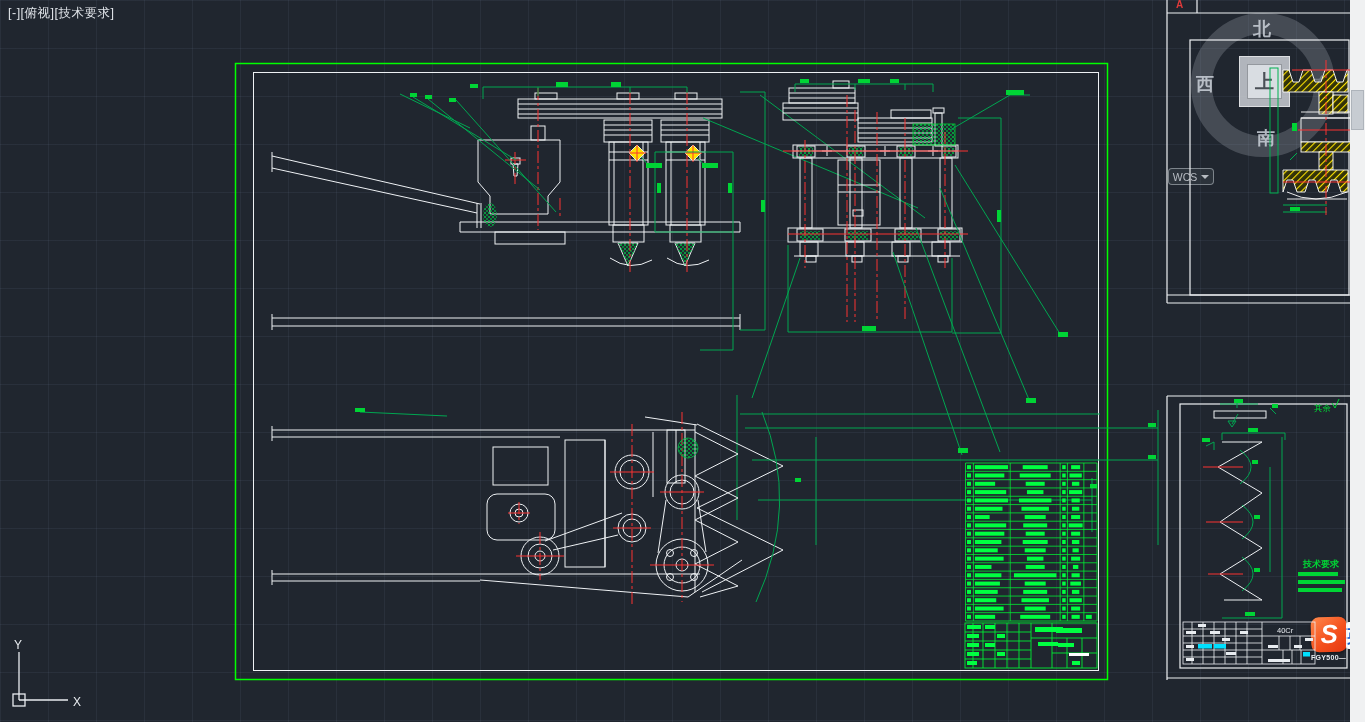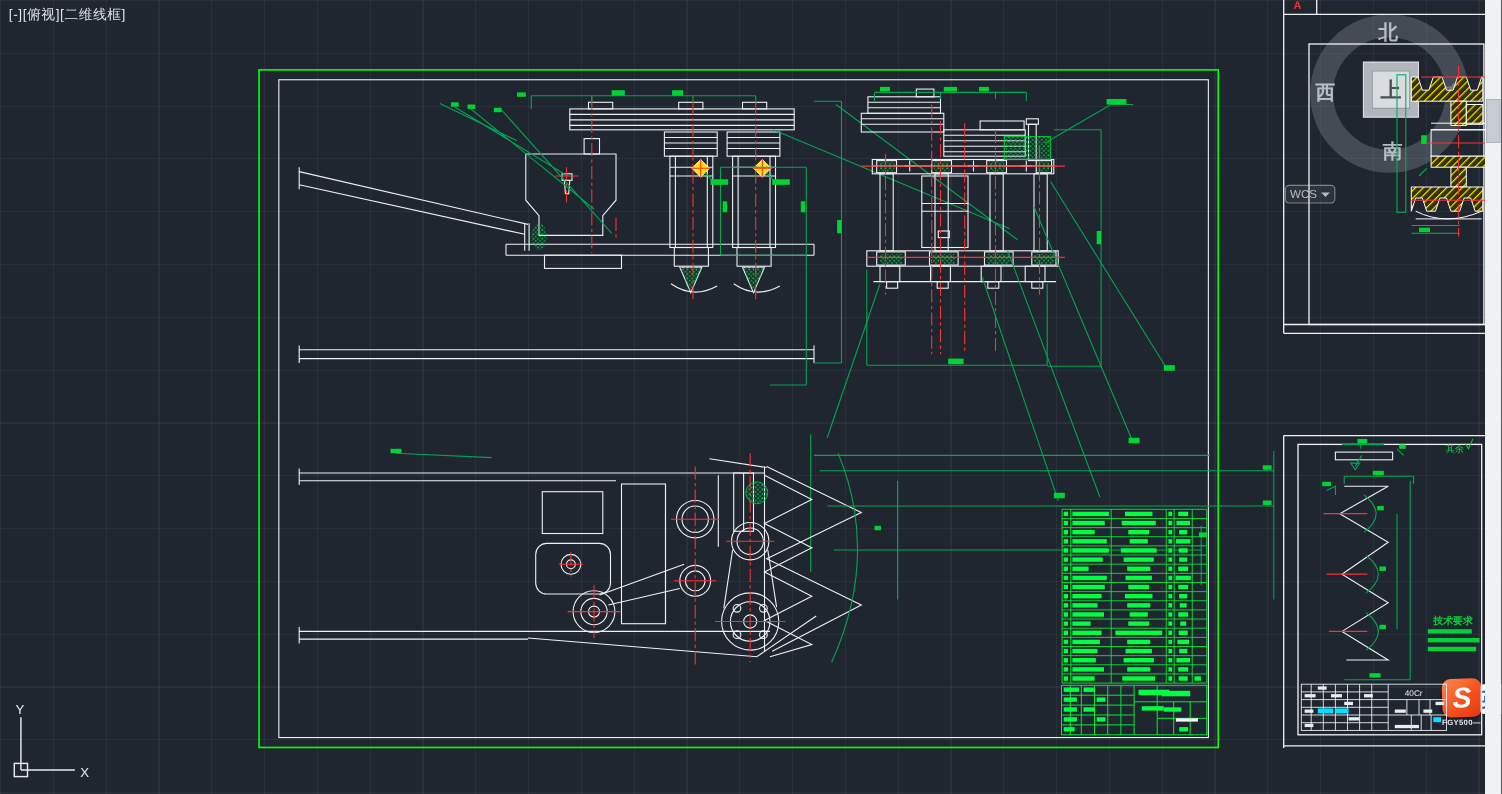--- a/index.html
+++ b/index.html
@@ -550,13 +550,13 @@
   <div id="wm-badge" class="abs">S</div>
   <div id="wm-text" class="abs">英</div>
 </div>
 <span id="fgy-text" class="abs">FGY500—</span>
 <div id="tech-lines" class="abs">
     <div class="techline" style="left: 0px; top: 0px; width: 40px;"></div>
     <div class="techline" style="left: 0px; top: 8px; width: 47px;"></div>
     <div class="techline" style="left: 0px; top: 16px; width: 44px;"></div>
   </div>
 
-<span id="viewport-label" class="abs">[-][俯视][二维线框]</span>
+<span id="viewport-label" class="abs">[-][俯视][技术要求]</span>
 
 </body></html>

